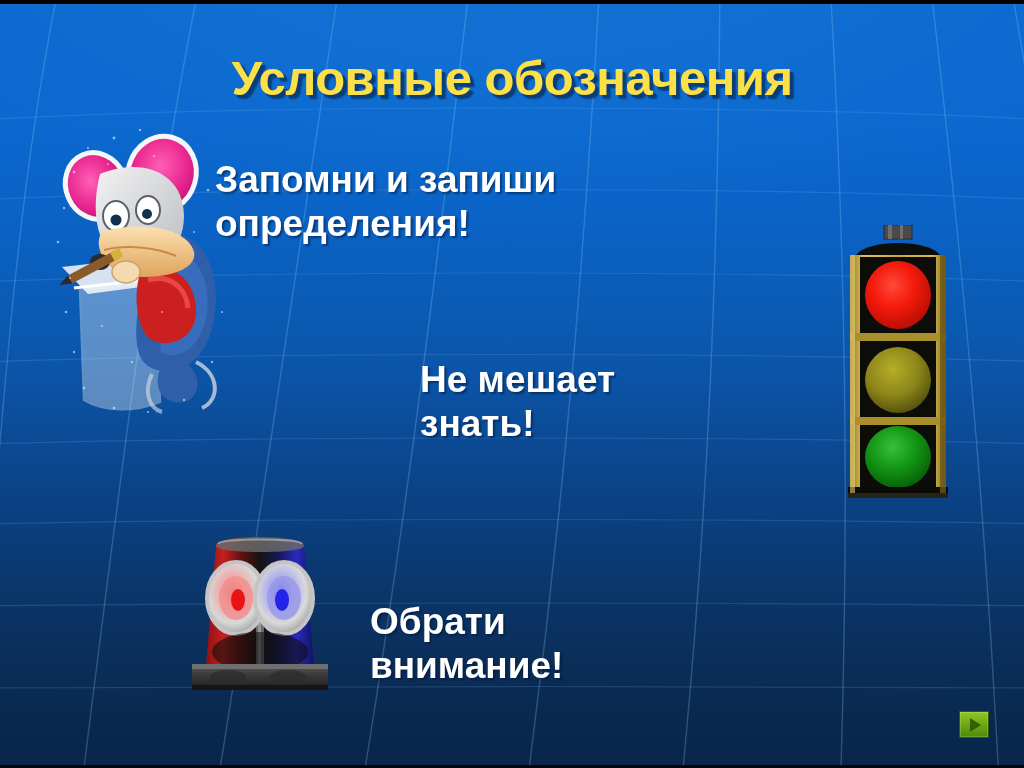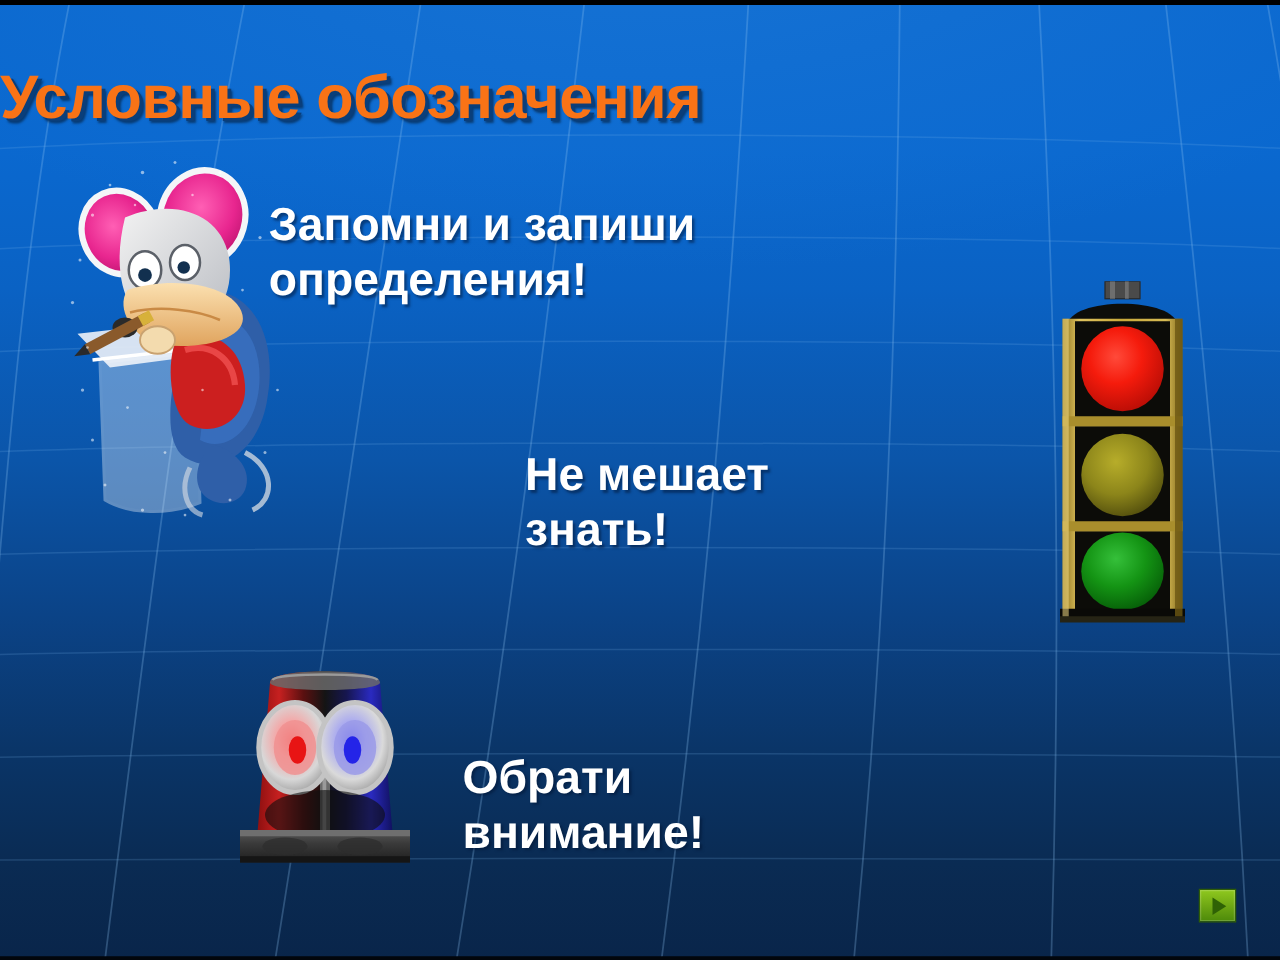--- a/index.html
+++ b/index.html
@@ -65,25 +65,25 @@
     background: #02060c;
     z-index: 40;
   }
 
   
   .title {
     position: absolute;
     top: 50px;
     left: 0;
     width: 1024px;
-    text-align: left;
+    text-align: center;
     font-size: 49px;
     font-weight: bold;
     letter-spacing: -0.5px;
-    color: #f97316;
+    color: #fde047;
     text-shadow: 3px 3px 0 #0a3e7a, 4px 4px 2px rgba(0,0,0,0.45);
     z-index: 20;
     white-space: nowrap;
   }
 
   
   .txt {
     position: absolute;
     color: #ffffff;
     font-weight: bold;

